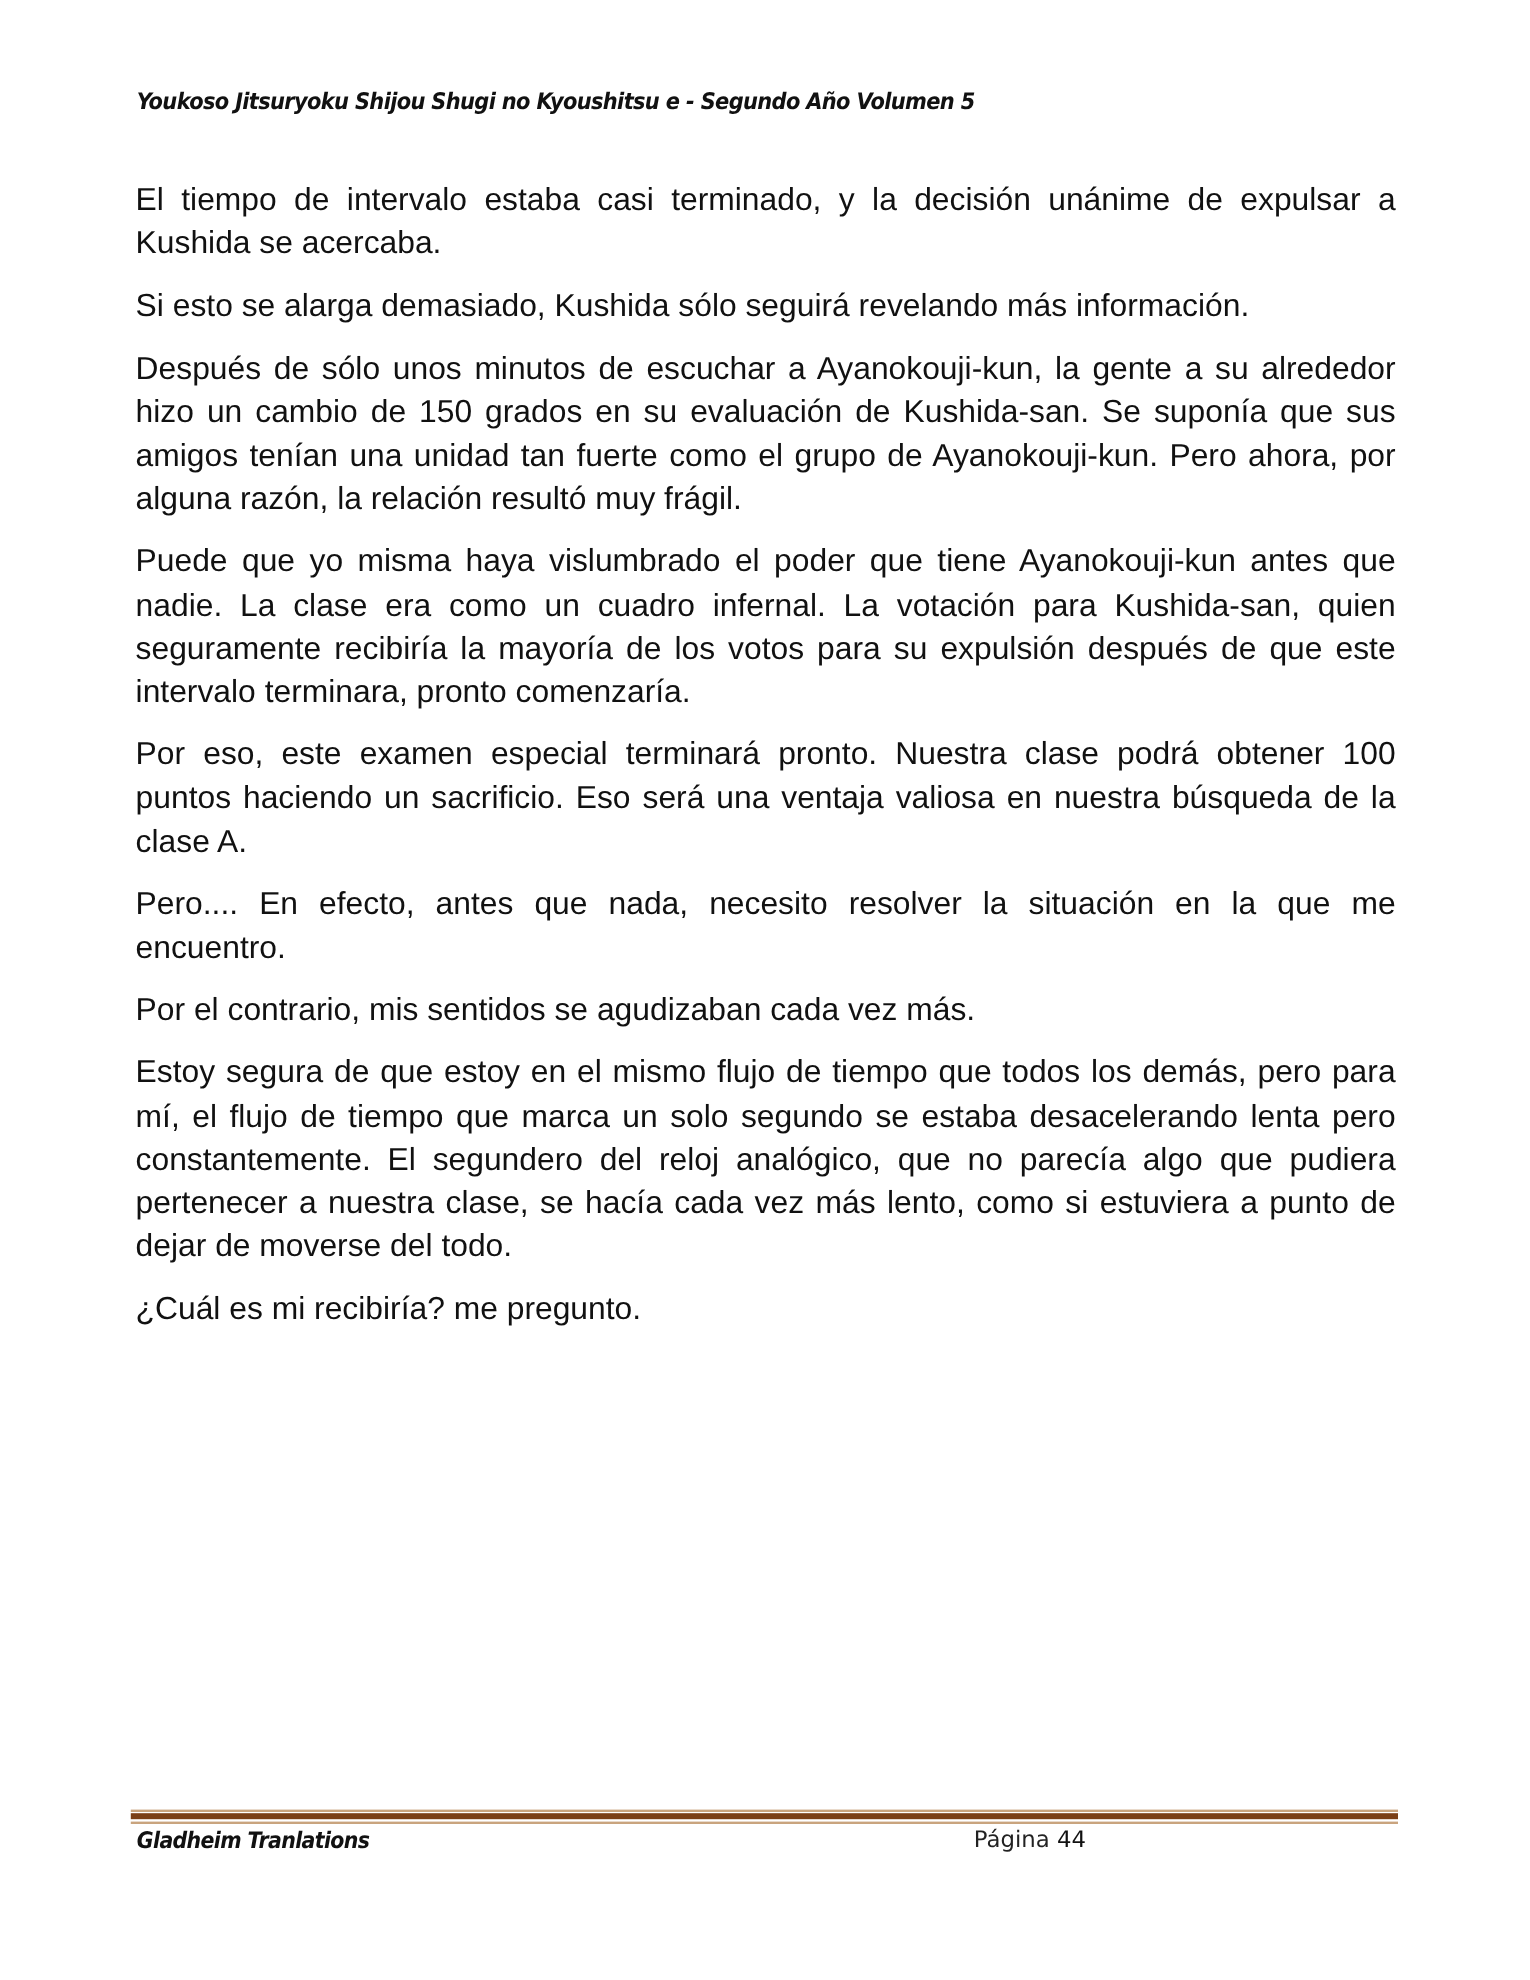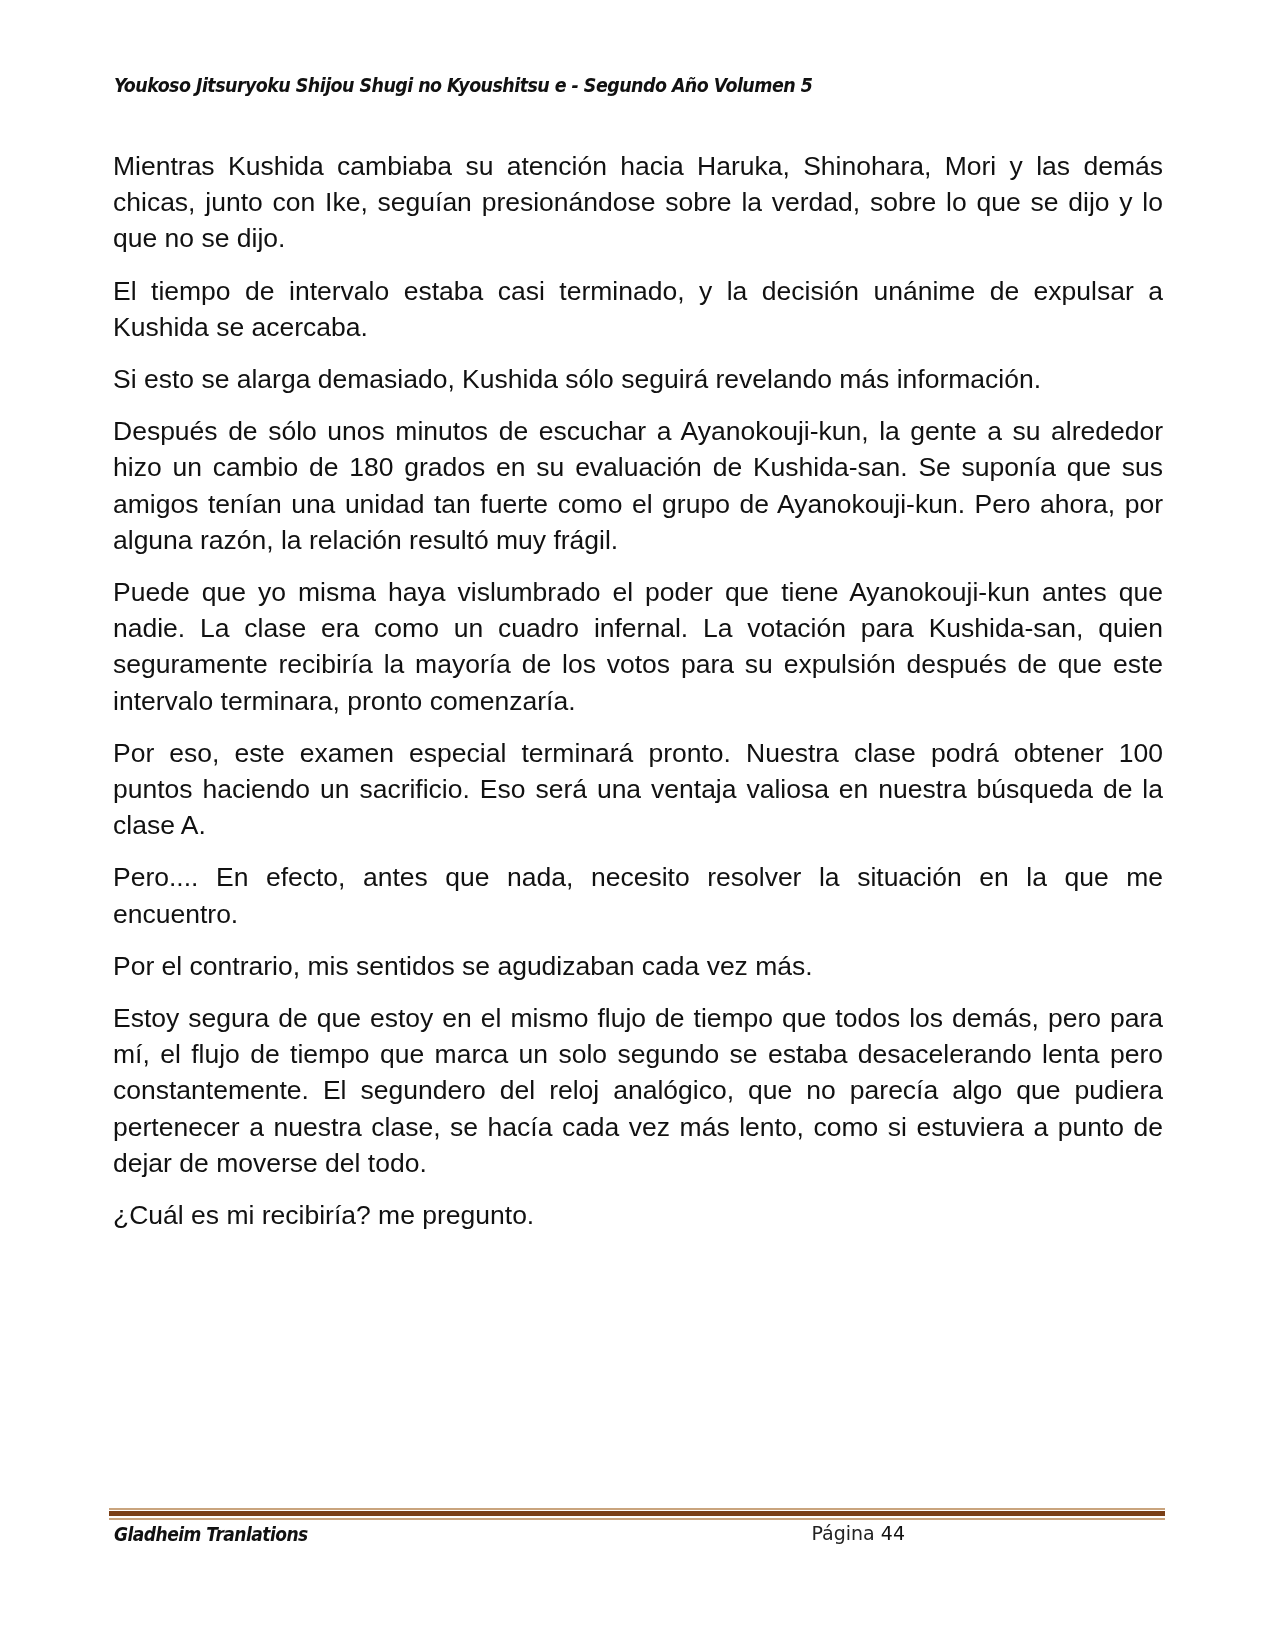--- a/index.html
+++ b/index.html
@@ -40,26 +40,25 @@
   .footer-right .num { color: #111; text-align: right; }
 </style>
 </head>
 <body>
 
 <div class="page">
 
   <div class="running-header">Youkoso Jitsuryoku Shijou Shugi no Kyoushitsu e - Segundo Año Volumen 5</div>
 
   <div class="body">
-    <p>Mientras Kushida cambiaba su atención hacia Haruka, Shinohara, Mori y las demás chicas, junto con Ike, seguían presionándose sobre la verdad, sobre lo que se dijo y lo que no se dijo.</p>
     <p>El tiempo de intervalo estaba casi terminado, y la decisión unánime de expulsar a Kushida se acercaba.</p>
     <p>Si esto se alarga demasiado, Kushida sólo seguirá revelando más información.</p>
 
 
-    <p>Después de sólo unos minutos de escuchar a Ayanokouji-kun, la gente a su alrededor hizo un cambio de 180 grados en su evaluación de Kushida-san. Se suponía que sus amigos tenían una unidad tan fuerte como el grupo de Ayanokouji-kun. Pero ahora, por alguna razón, la relación resultó muy frágil.</p>
+    <p>Después de sólo unos minutos de escuchar a Ayanokouji-kun, la gente a su alrededor hizo un cambio de 150 grados en su evaluación de Kushida-san. Se suponía que sus amigos tenían una unidad tan fuerte como el grupo de Ayanokouji-kun. Pero ahora, por alguna razón, la relación resultó muy frágil.</p>
     <p>Puede que yo misma haya vislumbrado el poder que tiene Ayanokouji-kun antes que nadie. La clase era como un cuadro infernal. La votación para Kushida-san, quien seguramente recibiría la mayoría de los votos para su expulsión después de que este intervalo terminara, pronto comenzaría.</p>
     <p>Por eso, este examen especial terminará pronto. Nuestra clase podrá obtener 100 puntos haciendo un sacrificio. Eso será una ventaja valiosa en nuestra búsqueda de la clase A.</p>
     <p>Pero.... En efecto, antes que nada, necesito resolver la situación en la que me encuentro.</p>
     <p>Por el contrario, mis sentidos se agudizaban cada vez más.</p>
     <p>Estoy segura de que estoy en el mismo flujo de tiempo que todos los demás, pero para mí, el flujo de tiempo que marca un solo segundo se estaba desacelerando lenta pero constantemente. El segundero del reloj analógico, que no parecía algo que pudiera pertenecer a nuestra clase, se hacía cada vez más lento, como si estuviera a punto de dejar de moverse del todo.</p>
     <p>¿Cuál es mi recibiría? me pregunto.</p>
   </div>
 
   <div class="footer-rule rule-thin-top"></div>
   <div class="footer-rule rule-thick"></div>

